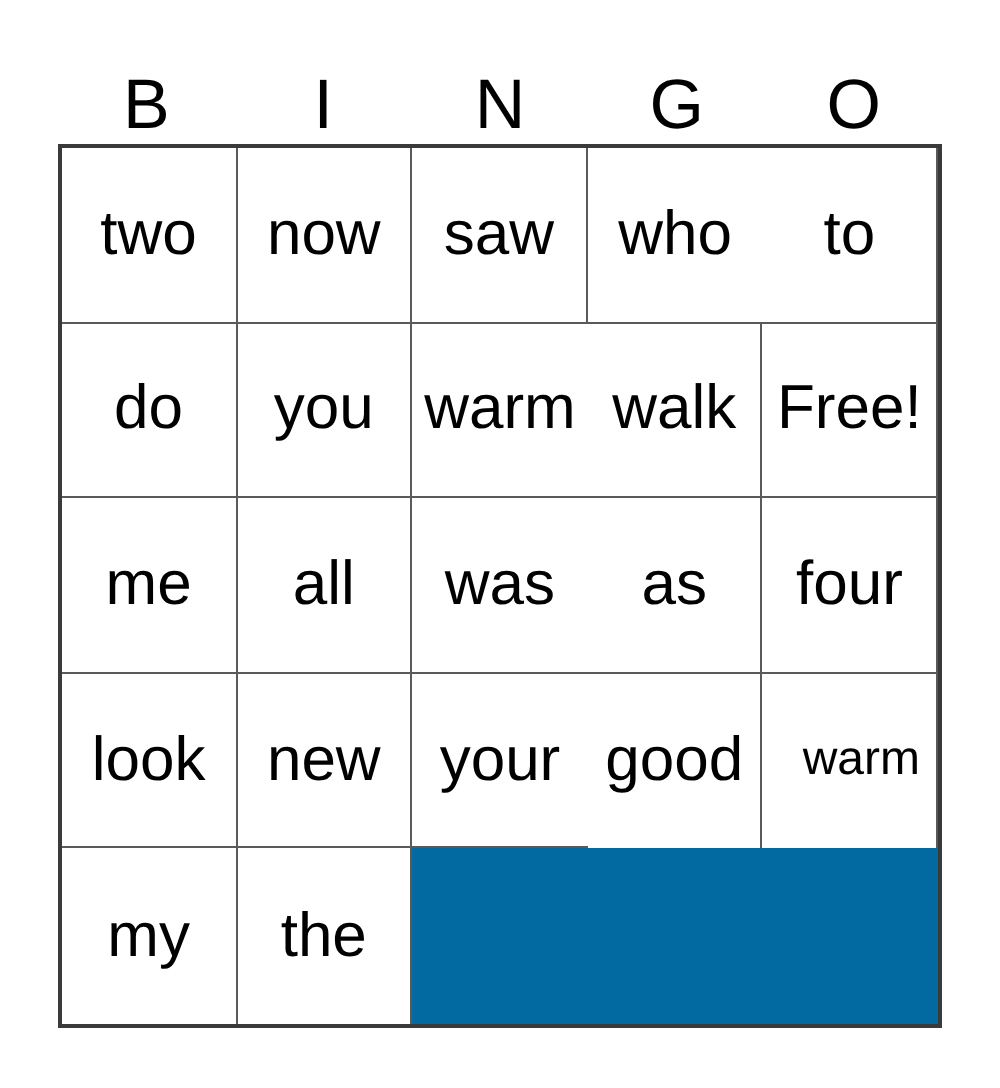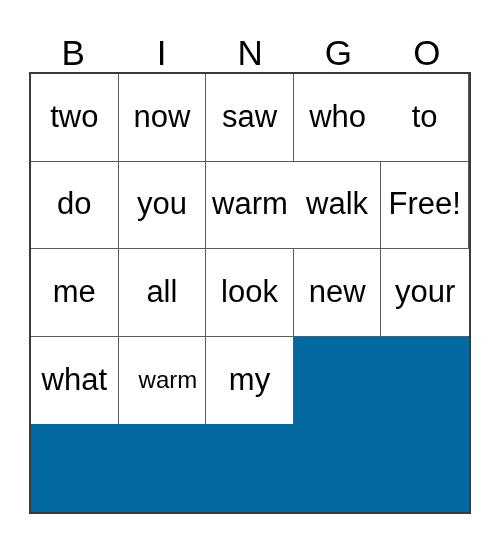--- a/index.html
+++ b/index.html
@@ -130,35 +130,47 @@
       </div>
     <div class="cell">
         <span class="cell-text">Free!</span>
       </div>
     <div class="cell">
         <span class="cell-text">me</span>
       </div>
     <div class="cell">
         <span class="cell-text">all</span>
       </div>
+    <div class="cell col-last">
+        <span class="cell-text">was</span>
+      </div>
 
+    <div class="cell">
+        <span class="cell-text">as</span>
+      </div>
+    <div class="cell">
+        <span class="cell-text">four</span>
+      </div>
     <div class="cell">
         <span class="cell-text">look</span>
       </div>
     <div class="cell">
         <span class="cell-text">new</span>
       </div>
     <div class="cell col-last">
         <span class="cell-text">your</span>
       </div>
 
     <div class="cell row-last">
-        <span class="cell-text">what</span>
+        <span class="cell-text">good</span>
       </div>
     <div class="cell row-last">
         <span class="cell-text fit-xs">warm</span>
       </div>
     <div class="cell row-last">
         <span class="cell-text">my</span>
       </div>
+    <div class="cell row-last">
+        <span class="cell-text">the</span>
+      </div>
 
   </div>
 </div>
 
 </body></html>

